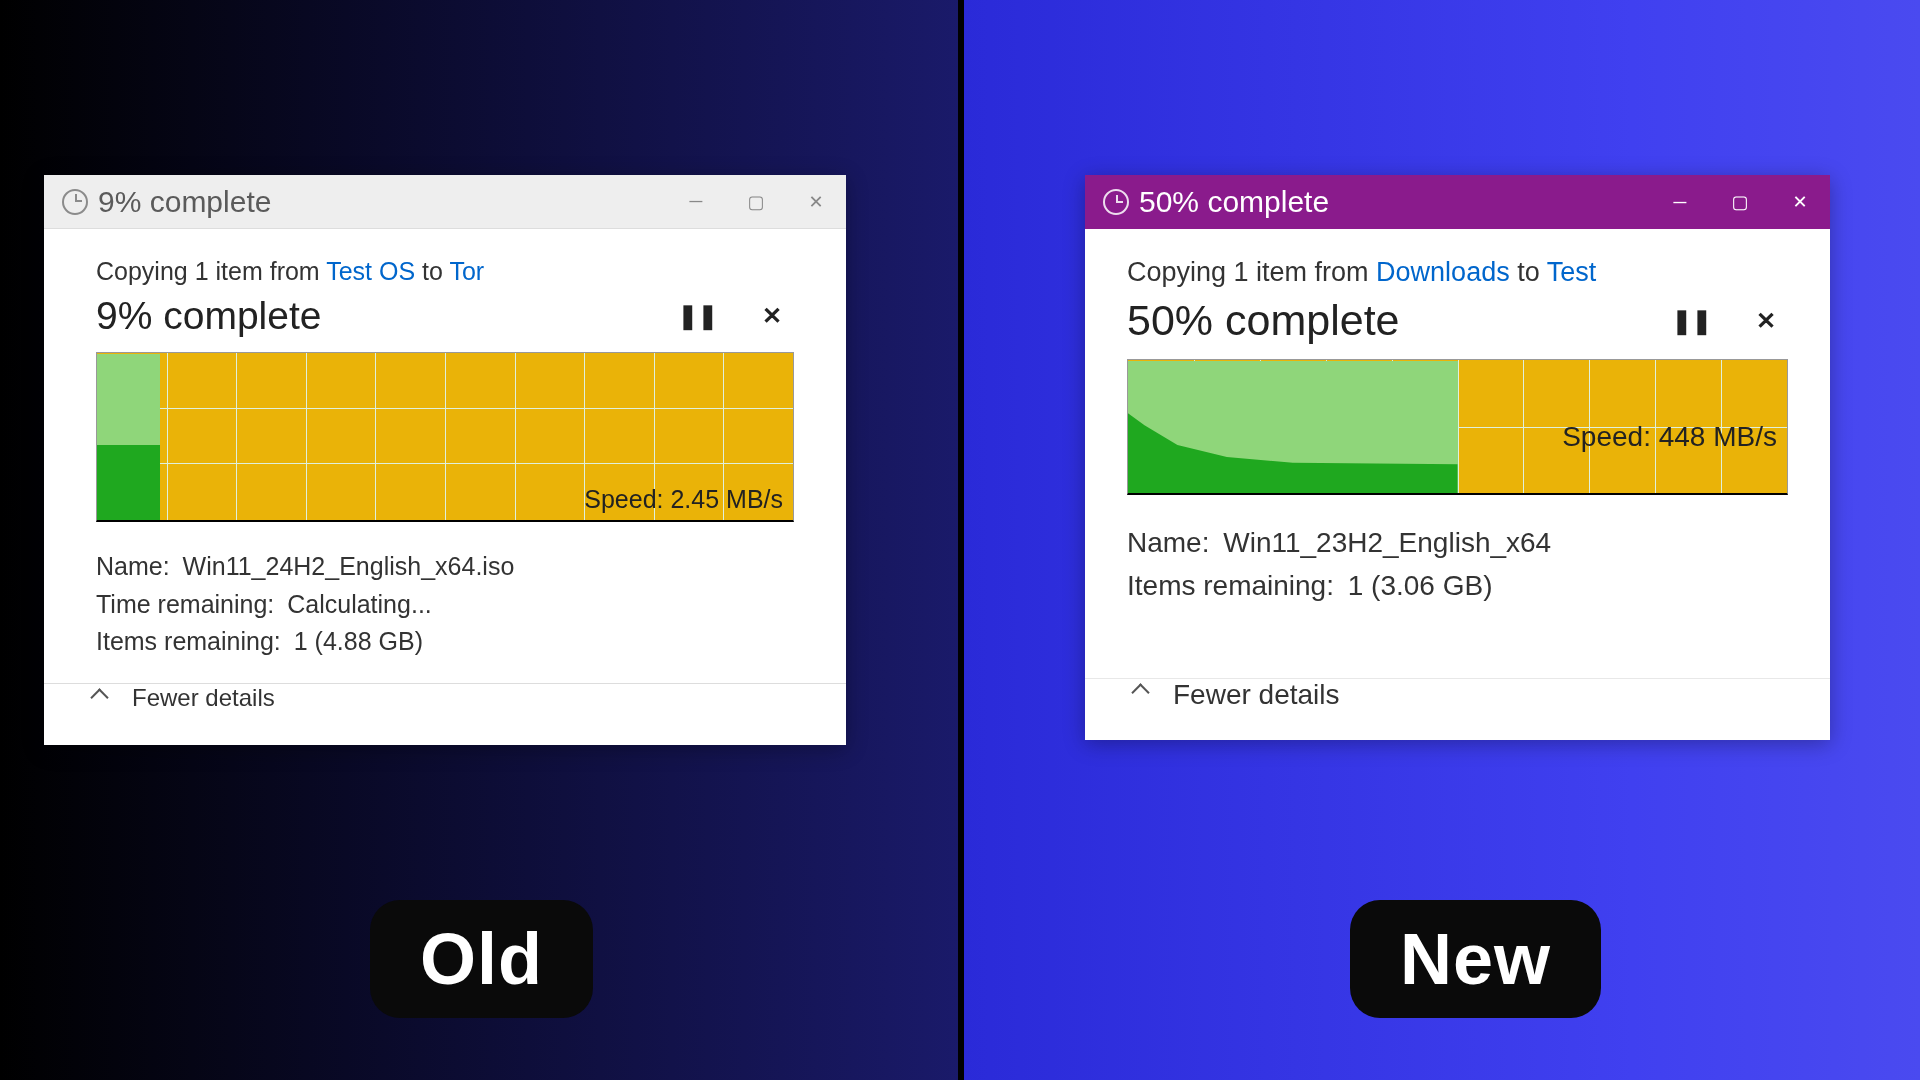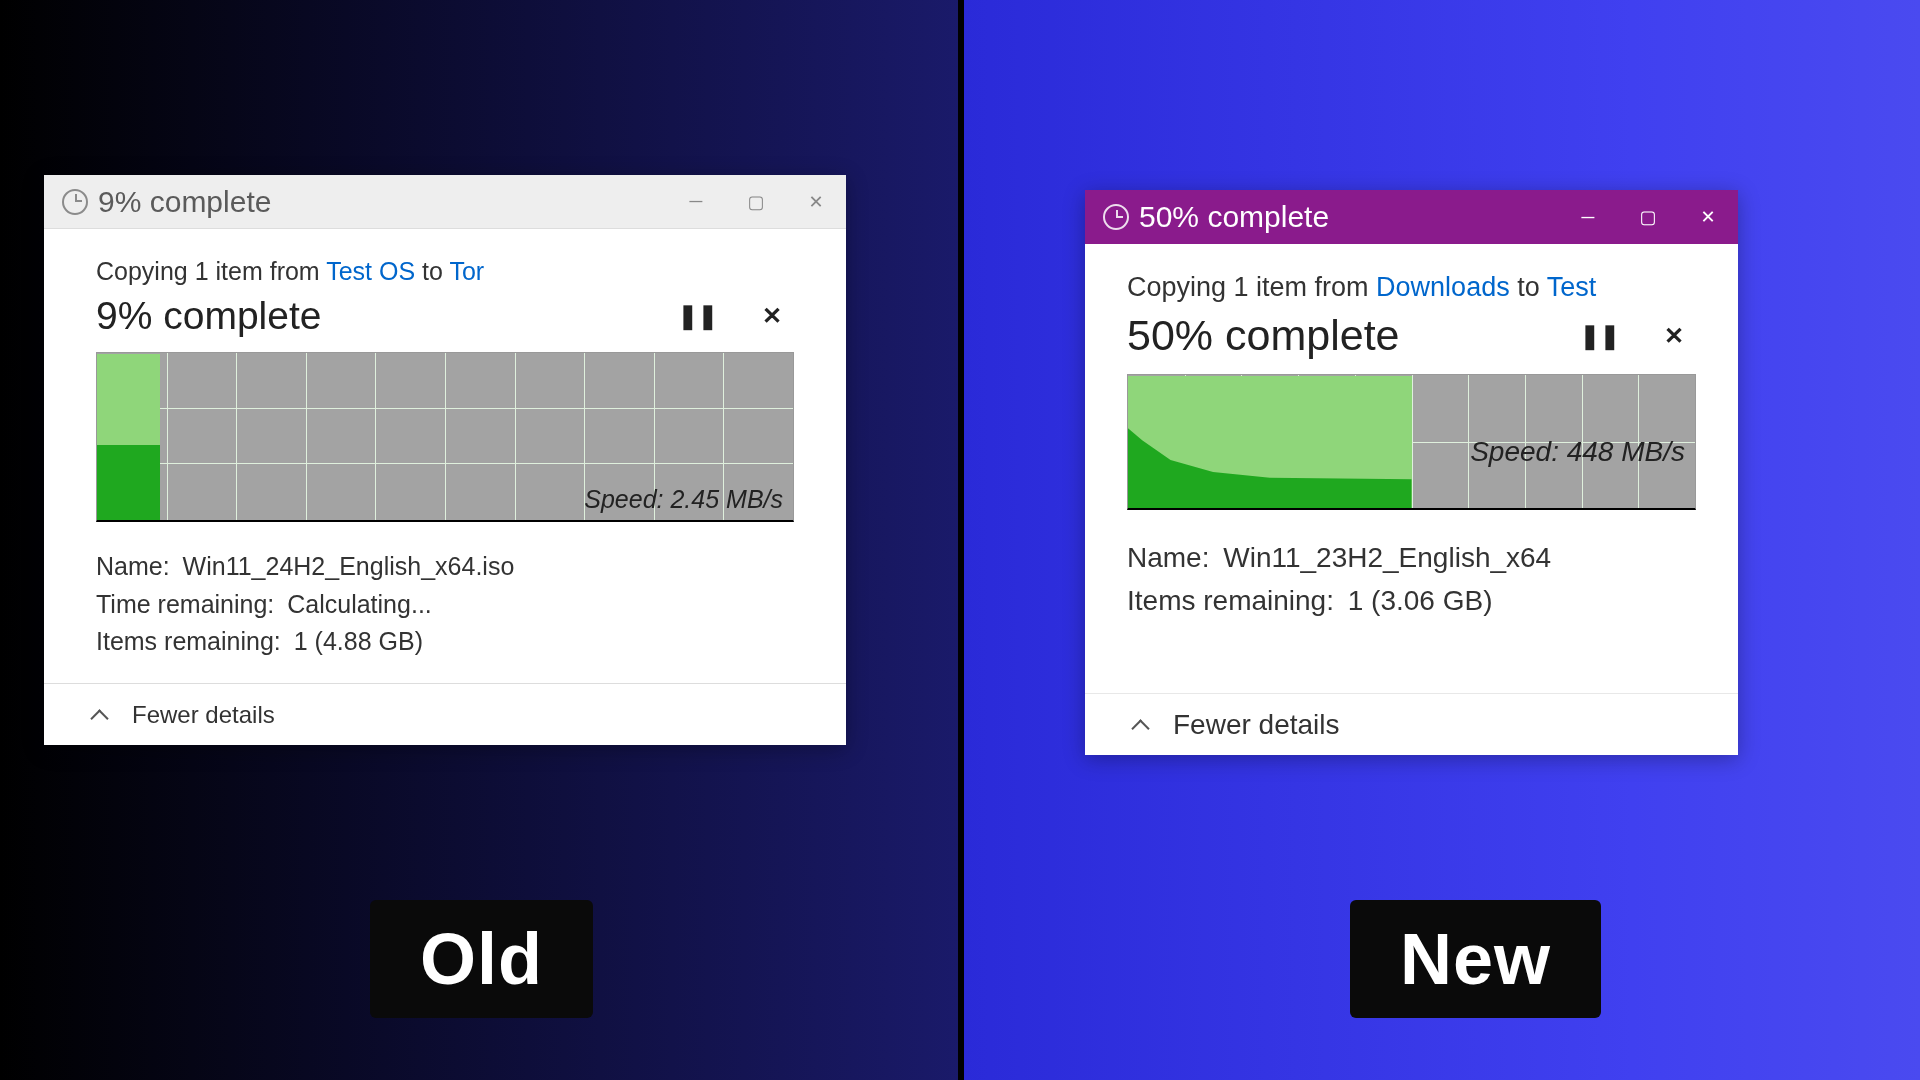--- a/index.html
+++ b/index.html
@@ -28,33 +28,33 @@
       width: 6px; height: 1080px;
       background: #000;
     }
     .caption {
       position: absolute;
       background: #0a0a0a;
       color: #fff;
       font-weight: 800;
       font-size: 72px;
       padding: 18px 50px;
-      border-radius: 6px;
+      border-radius: 30px;
       letter-spacing: 1px;
     }
     .caption-old { left: 370px; top: 900px; }
     .caption-new { left: 1350px; top: 900px; }
 
     .dialog {
       position: absolute;
       background: #fff;
       box-shadow: 0 4px 20px rgba(0,0,0,0.3);
     }
     .dialog-old { left: 44px; top: 175px; width: 802px; height: 570px; }
-    .dialog-new { left: 1085px; top: 190px; width: 653px; height: 565px; }
+    .dialog-new { left: 1085px; top: 175px; width: 745px; height: 565px; }
 
     .titlebar {
       height: 54px;
       display: flex;
       align-items: center;
       position: relative;
     }
     .titlebar-old { background: #eeeeee; border-bottom: 1px solid #ddd; }
     .titlebar-new { background: #8a1b8c; color: #fff; }
 
@@ -124,23 +124,22 @@
     .dialog-new .complete-text { font-size: 43px; }
 
     .action-btns { display: flex; gap: 44px; margin-right: 12px; }
     .act-btn { font-size: 24px; color: #222; font-weight: 700; }
 
     .chart {
       position: relative;
       height: 170px;
       border: 1px solid #999;
       border-bottom: 2px solid #000;
-      background: #a3a3a3;
+      background: #eab308;
       overflow: hidden;
-      font-style: italic;
     }
     .dialog-new .chart { height: 136px; }
 
     .grid-v {
       position: absolute; top: 0; bottom: 0; width: 1px;
       background: #dff0dd;
     }
     .grid-h {
       position: absolute; left: 0; right: 0; height: 1px;
       background: #dff0dd;
@@ -172,21 +171,20 @@
     .det-row { white-space: nowrap; }
     .det-label { display: inline; }
     .det-val { display: inline; margin-left: 6px; }
 
     .footer {
       position: absolute;
       left: 0; right: 0; bottom: 0;
       height: 62px;
       border-top: 1px solid #ddd;
       display: flex;
-      align-items: center;
       padding-left: 46px;
       gap: 22px;
       font-size: 24px;
       color: #333;
     }
     .dialog-new .footer { font-size: 28px; border-top: 1px solid #e8e8e8; }
 
     .chevron-up {
       width: 20px; height: 20px; position: relative;
     }

